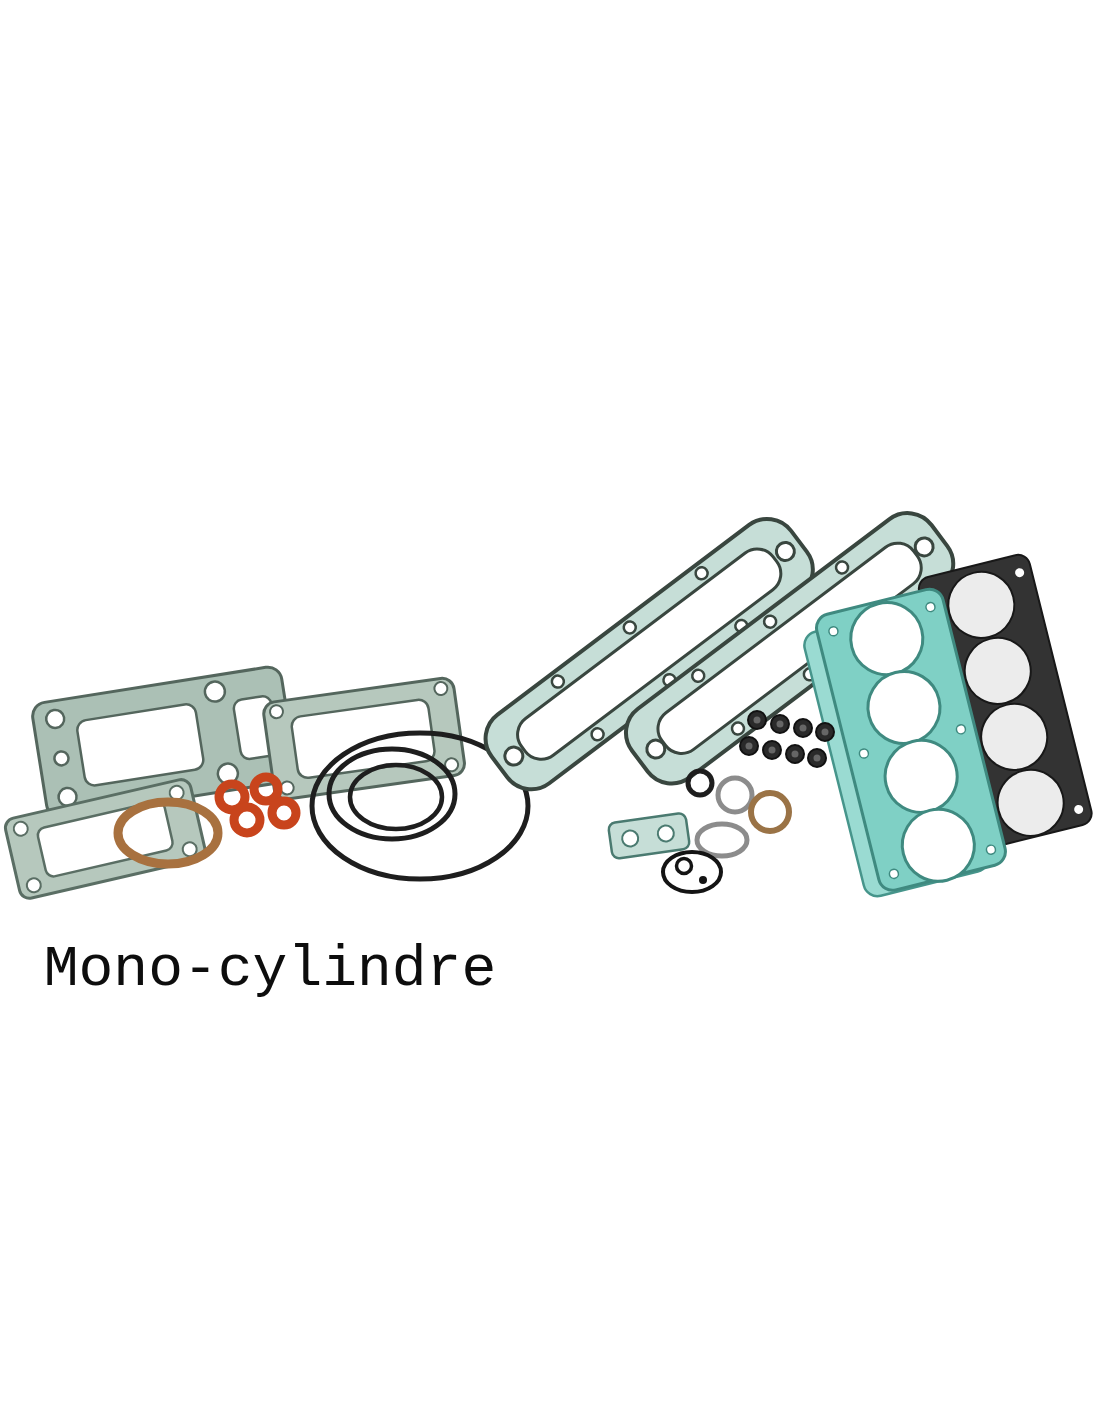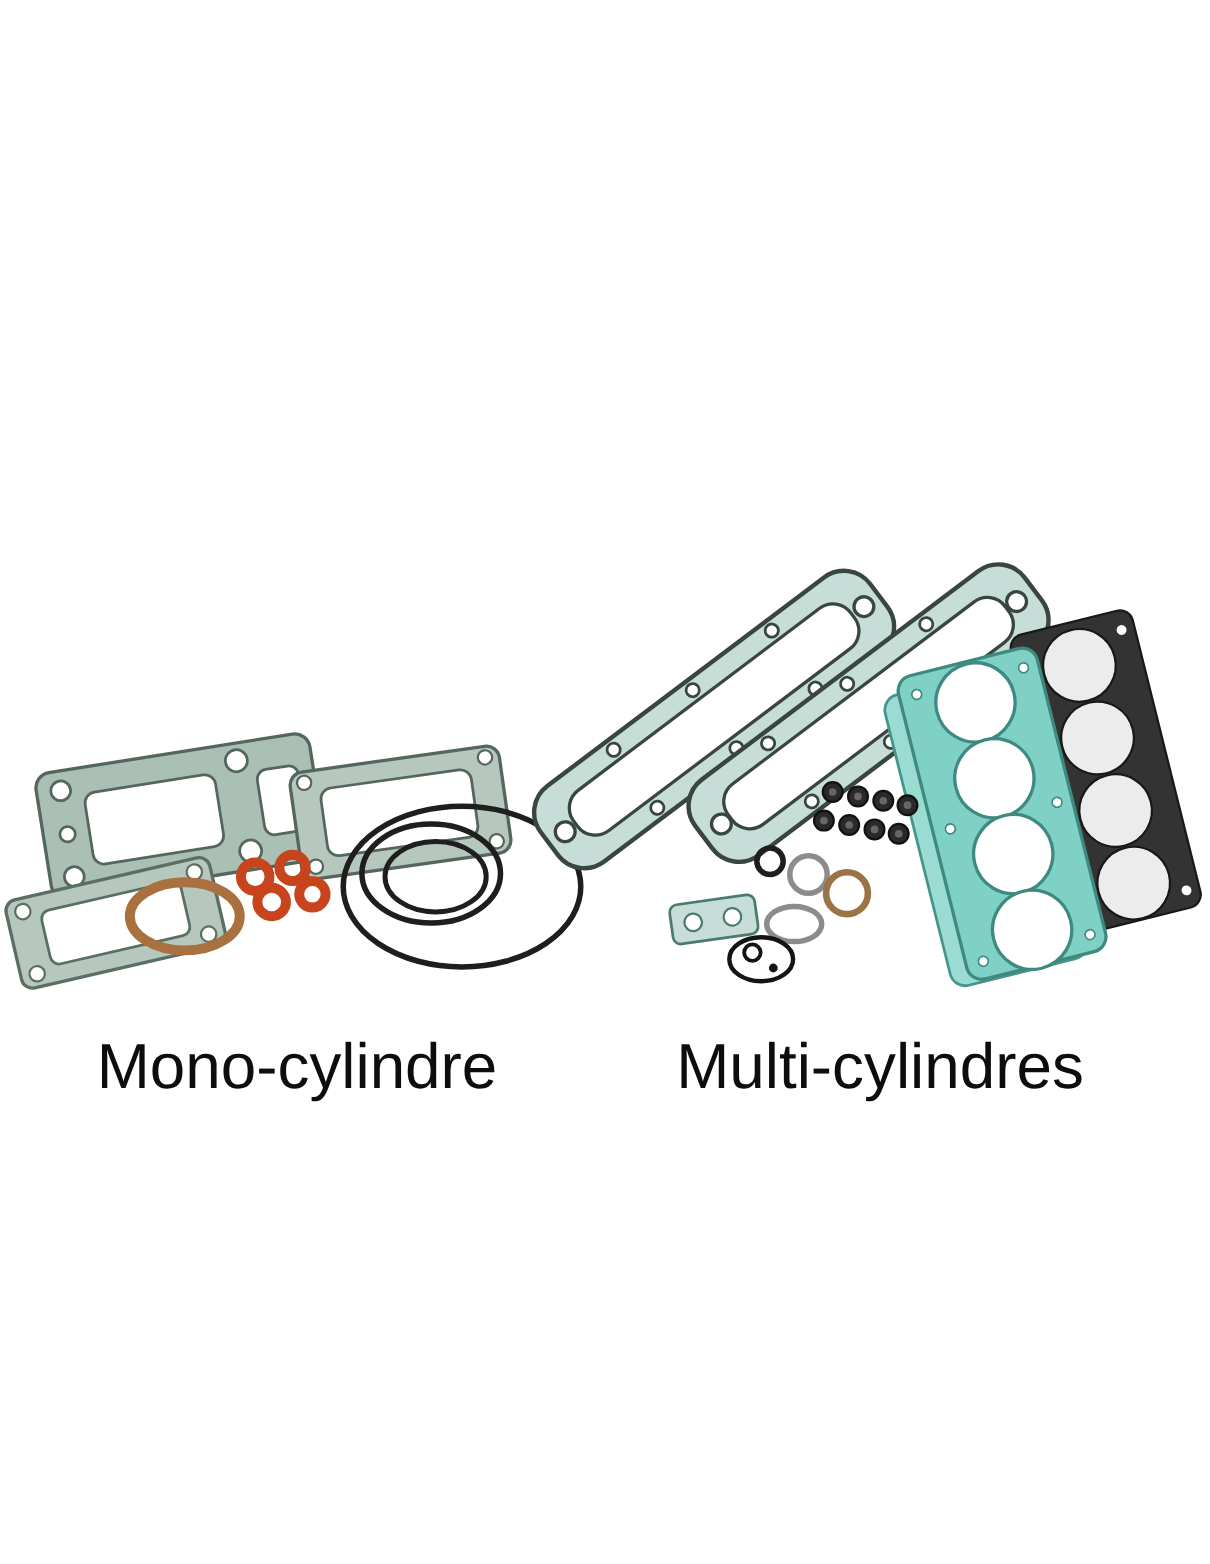--- a/index.html
+++ b/index.html
@@ -11,21 +11,21 @@
     overflow: hidden;
     font-family: "Liberation Sans", sans-serif;
   }
   .illustration { position: absolute; left: 0; top: 0; }
   .label {
     position: absolute;
     text-align: center;
     font-size: 58px;
     line-height: 68px;
     color: #0d0d0d;
-    font-family: Liberation Sans, sans-serif;
+    font-family: Liberation Mono, monospace;
     white-space: nowrap;
   }
 </style>
 </head>
 <body>
 
 <div class="stage">
 
   <svg class="illustration" width="1100" height="1422" viewBox="0 0 1100 1422" xmlns="http://www.w3.org/2000/svg">
 
@@ -167,15 +167,14 @@
       <g>
         <ellipse cx="692" cy="872" rx="29" ry="20" fill="#ffffff" stroke="#141414" stroke-width="4"></ellipse>
         <circle cx="684" cy="866" r="7.5" fill="#ffffff" stroke="#141414" stroke-width="3.5"></circle>
         <circle cx="703" cy="880" r="4" fill="#141414"></circle>
       </g>
     </g>
   </svg>
 
   <div class="label" style="left:40px; top:936px; width:460px;">Mono-cylindre</div>
 
-  <div class="label" style="left:555px; top:936px; width:490px;">Multi-cylindres</div>
 
 </div>
 
 </body></html>

